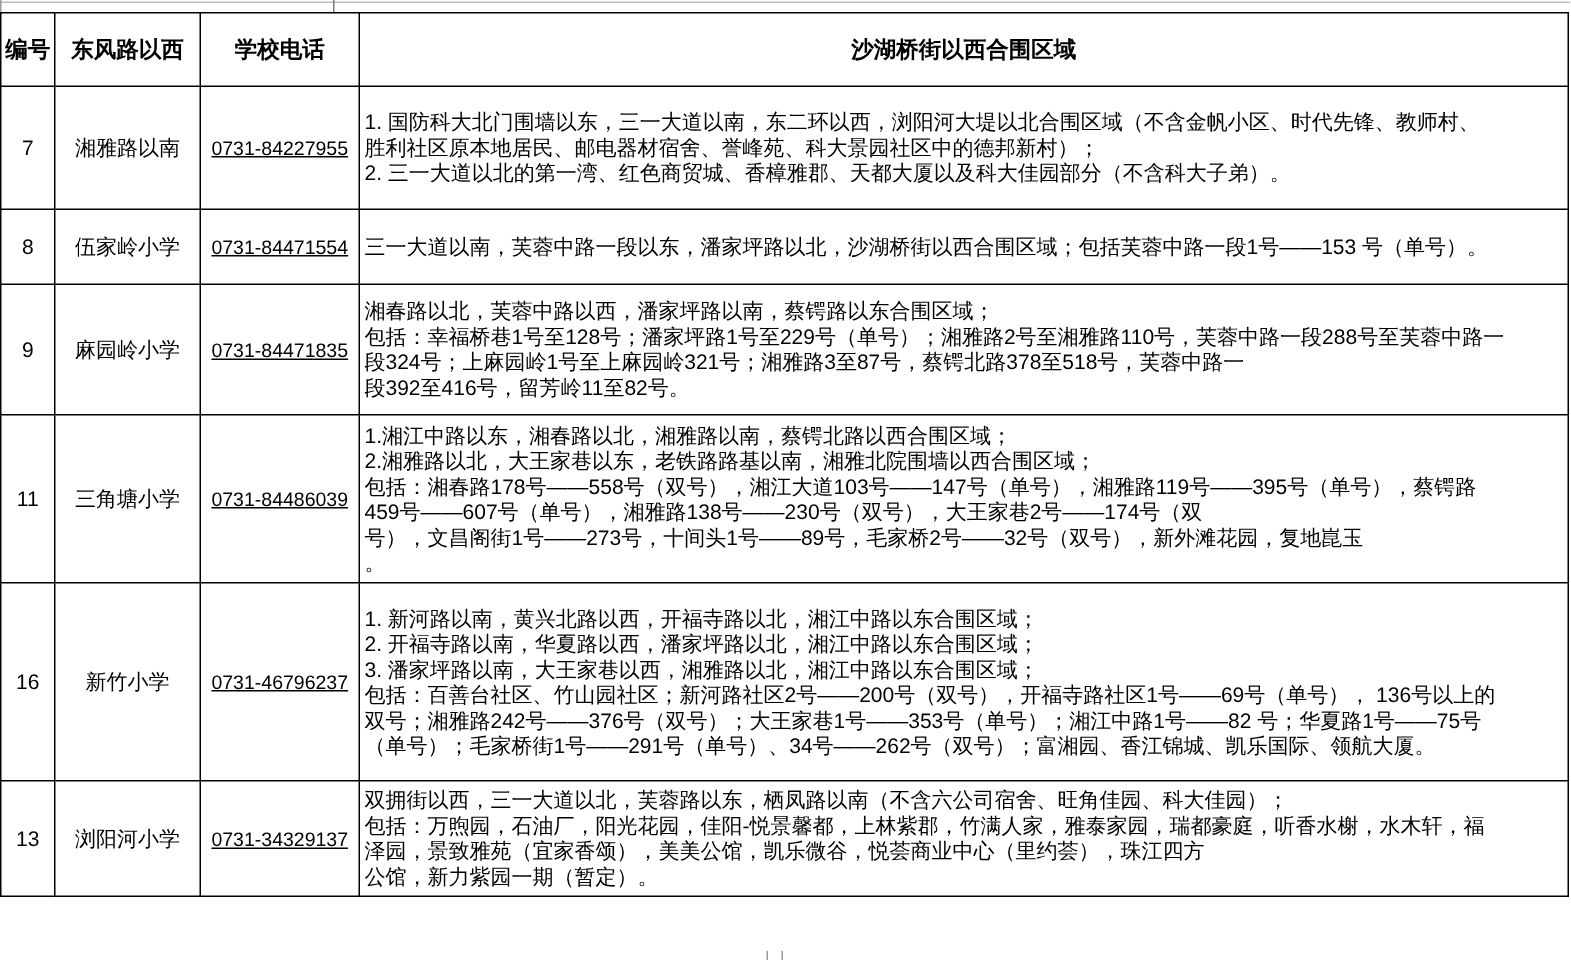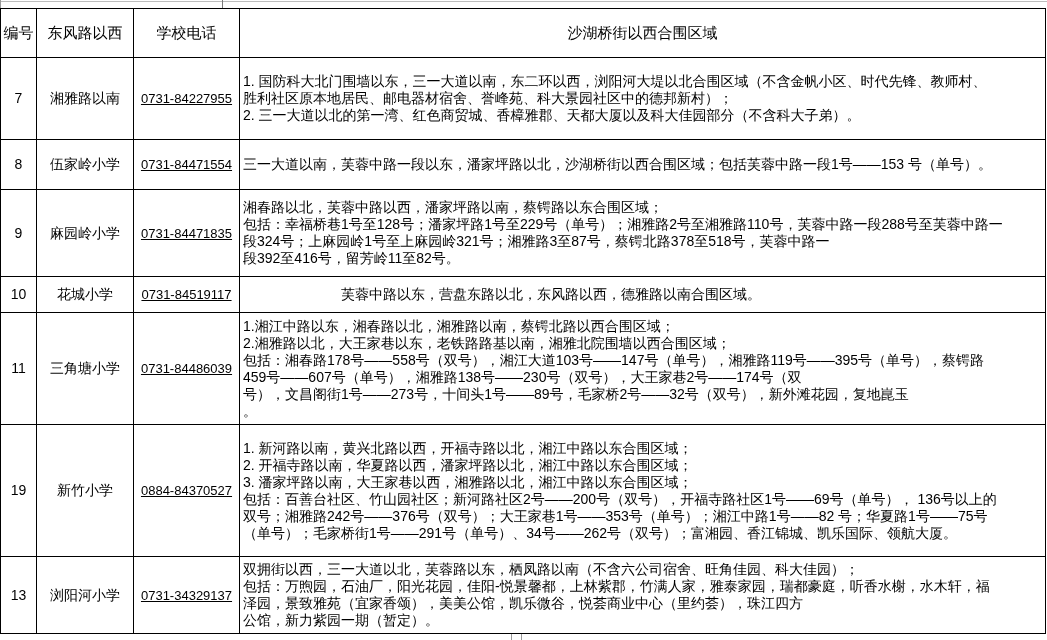--- a/index.html
+++ b/index.html
@@ -18,21 +18,21 @@
                border-left:1px solid #9a9a9a;border-right:1px solid #9a9a9a;}
 
   table.district{
     position:absolute;top:8px;left:0;width:1045px;
     border-collapse:collapse;table-layout:fixed;background:#fff;
   }
   .district th,.district td{
     border:1px solid #000;vertical-align:middle;overflow:hidden;
   }
   .district th{
-    font-weight:normal;font-size:15px;height:48px;text-align:center;padding:0;
+    font-weight:bold;font-size:15px;height:48px;text-align:center;padding:0;
     white-space:nowrap;
   }
   .district td{font-size:14px;line-height:17px;}
   td.c0,td.c1,td.c2{text-align:center;padding:0 1px;white-space:nowrap;}
   td.c2{font-size:13px;text-decoration:underline;}
   td.c3{
     text-align:left;padding:1px 4px 1px 3px;
     white-space:pre-wrap;word-break:break-all;
   }
 </style>
@@ -77,41 +77,35 @@
         </tr>
         <tr style="height: 87px;">
           <td class="c0">9</td>
           <td class="c1">麻园岭小学</td>
           <td class="c2">0731-84471835</td>
           <td class="c3">湘春路以北，芙蓉中路以西，潘家坪路以南，蔡锷路以东合围区域；
 包括：幸福桥巷1号至128号；潘家坪路1号至229号（单号）；湘雅路2号至湘雅路110号，芙蓉中路一段288号至芙蓉中路一
 段324号；上麻园岭1号至上麻园岭321号；湘雅路3至87号，蔡锷北路378至518号，芙蓉中路一
 段392至416号，留芳岭11至82号。</td>
         </tr>
-        <tr style="height: 36px;">
-          <td class="c0">10</td>
-          <td class="c1">花城小学</td>
-          <td class="c2">0731-84519117</td>
-          <td class="c3">　　　　　　　芙蓉中路以东，营盘东路以北，东风路以西，德雅路以南合围区域。</td>
-        </tr>
         <tr style="height: 112px;">
           <td class="c0">11</td>
           <td class="c1">三角塘小学</td>
           <td class="c2">0731-84486039</td>
           <td class="c3">1.湘江中路以东，湘春路以北，湘雅路以南，蔡锷北路以西合围区域；
 2.湘雅路以北，大王家巷以东，老铁路路基以南，湘雅北院围墙以西合围区域；
 包括：湘春路178号——558号（双号），湘江大道103号——147号（单号），湘雅路119号——395号（单号），蔡锷路
 459号——607号（单号），湘雅路138号——230号（双号），大王家巷2号——174号（双
 号），文昌阁街1号——273号，十间头1号——89号，毛家桥2号——32号（双号），新外滩花园，复地崑玉
 。</td>
         </tr>
         <tr style="height: 132px;">
-          <td class="c0">19</td>
+          <td class="c0">16</td>
           <td class="c1">新竹小学</td>
-          <td class="c2">0884-84370527</td>
+          <td class="c2">0731-46796237</td>
           <td class="c3">1. 新河路以南，黄兴北路以西，开福寺路以北，湘江中路以东合围区域；
 2. 开福寺路以南，华夏路以西，潘家坪路以北，湘江中路以东合围区域；
 3. 潘家坪路以南，大王家巷以西，湘雅路以北，湘江中路以东合围区域；
 包括：百善台社区、竹山园社区；新河路社区2号——200号（双号），开福寺路社区1号——69号（单号）， 136号以上的
 双号；湘雅路242号——376号（双号）；大王家巷1号——353号（单号）；湘江中路1号——82 号；华夏路1号——75号
 （单号）；毛家桥街1号——291号（单号）、34号——262号（双号）；富湘园、香江锦城、凯乐国际、领航大厦。</td>
         </tr>
         <tr style="height: 77px;">
           <td class="c0">13</td>
           <td class="c1">浏阳河小学</td>

